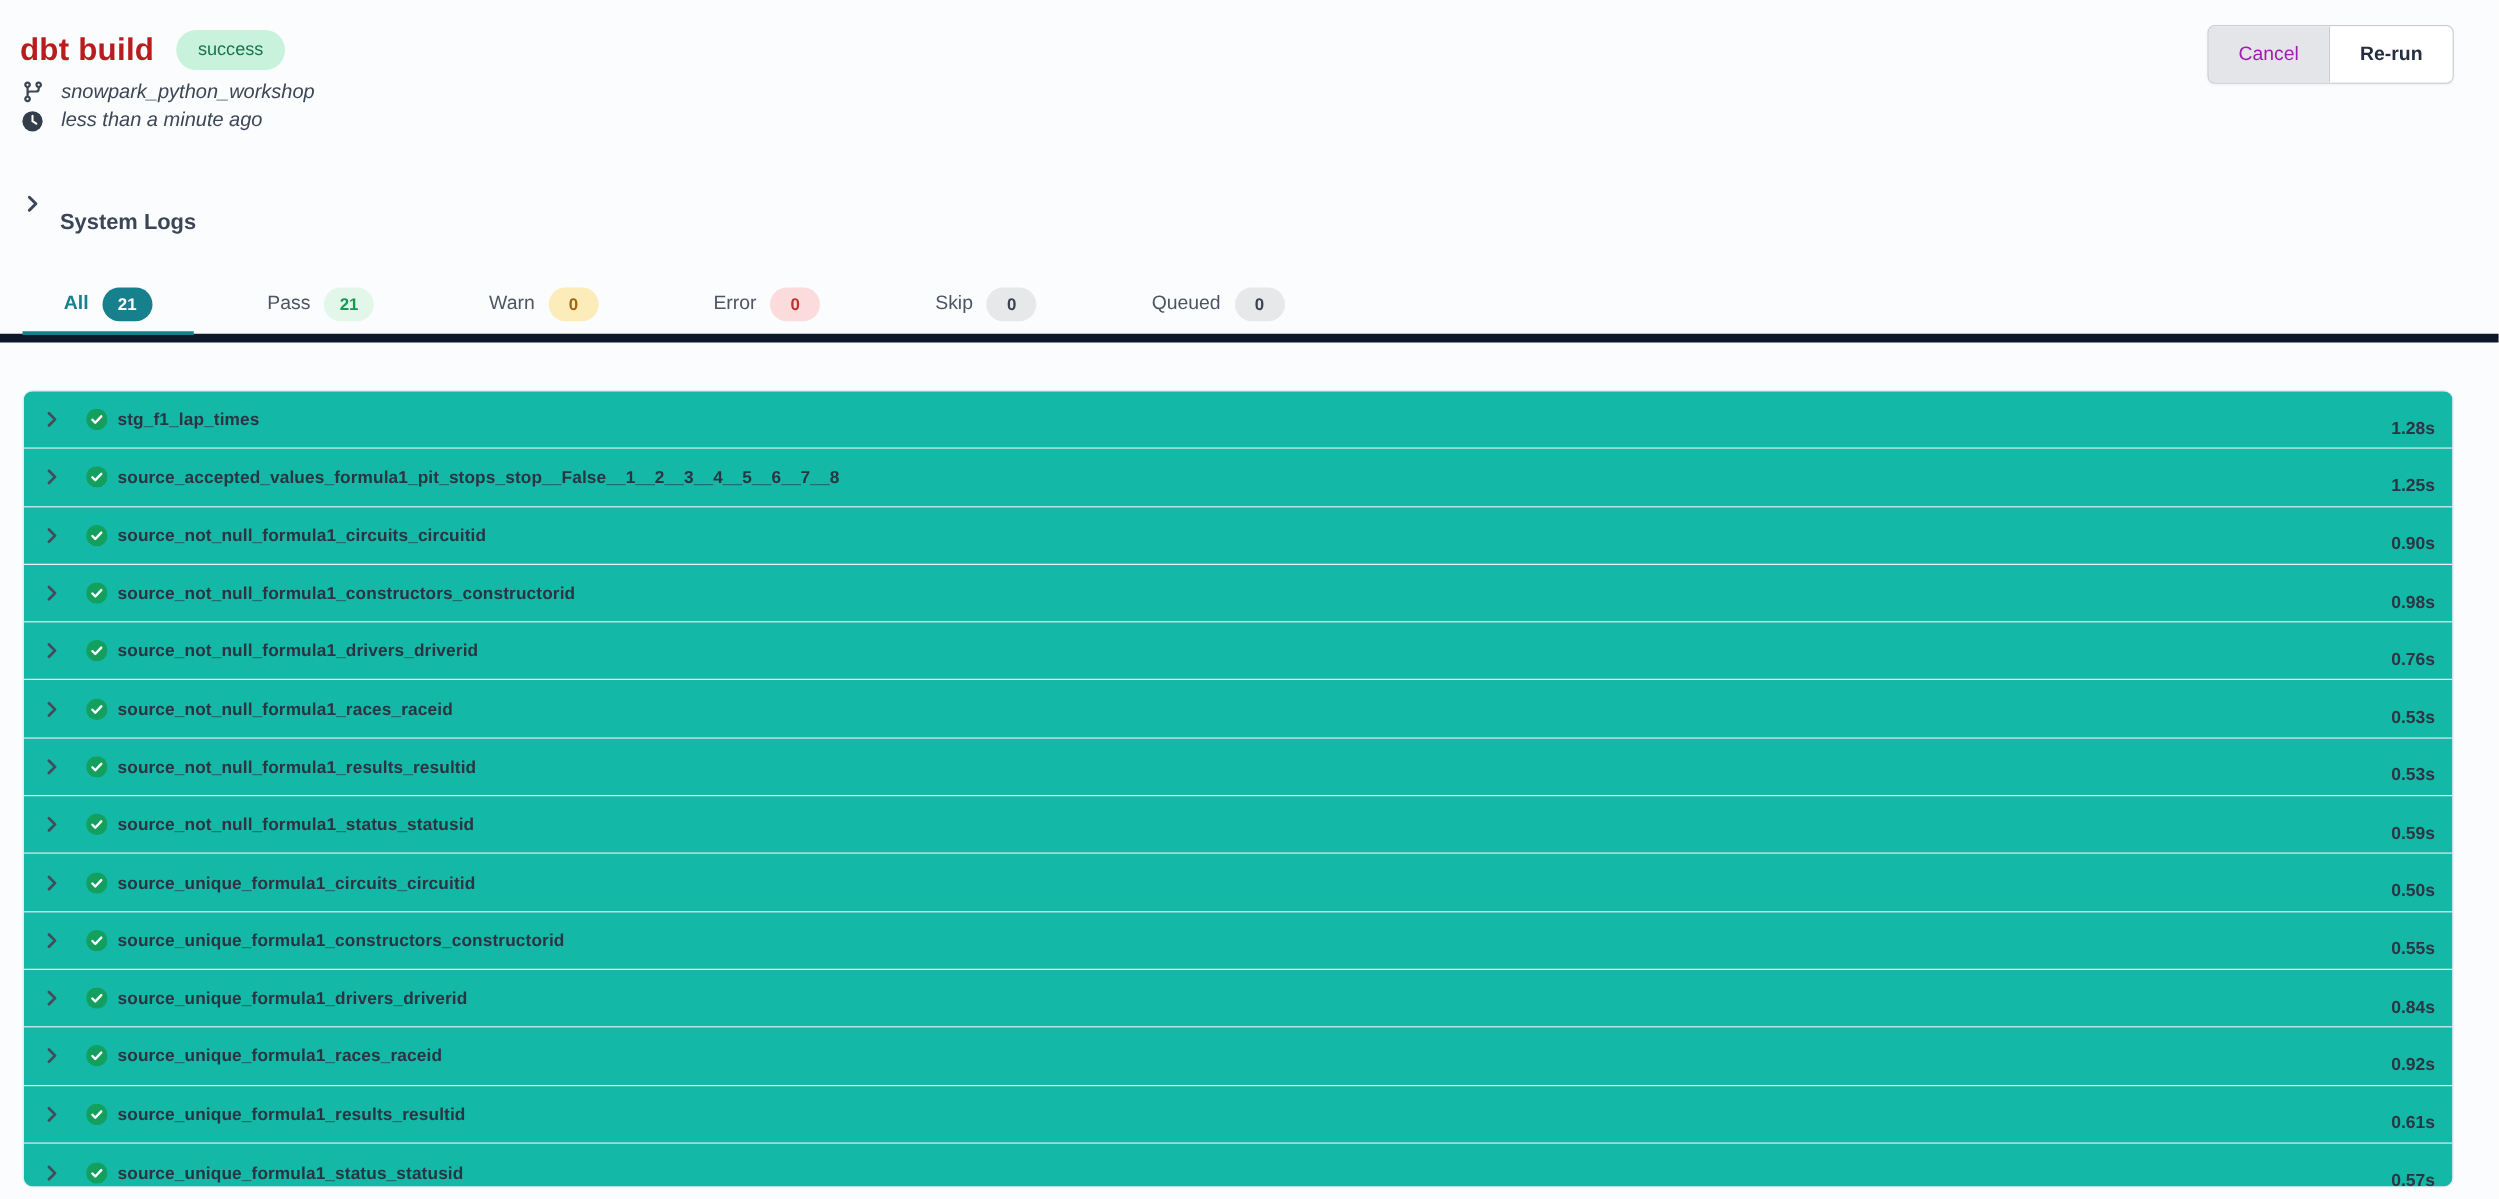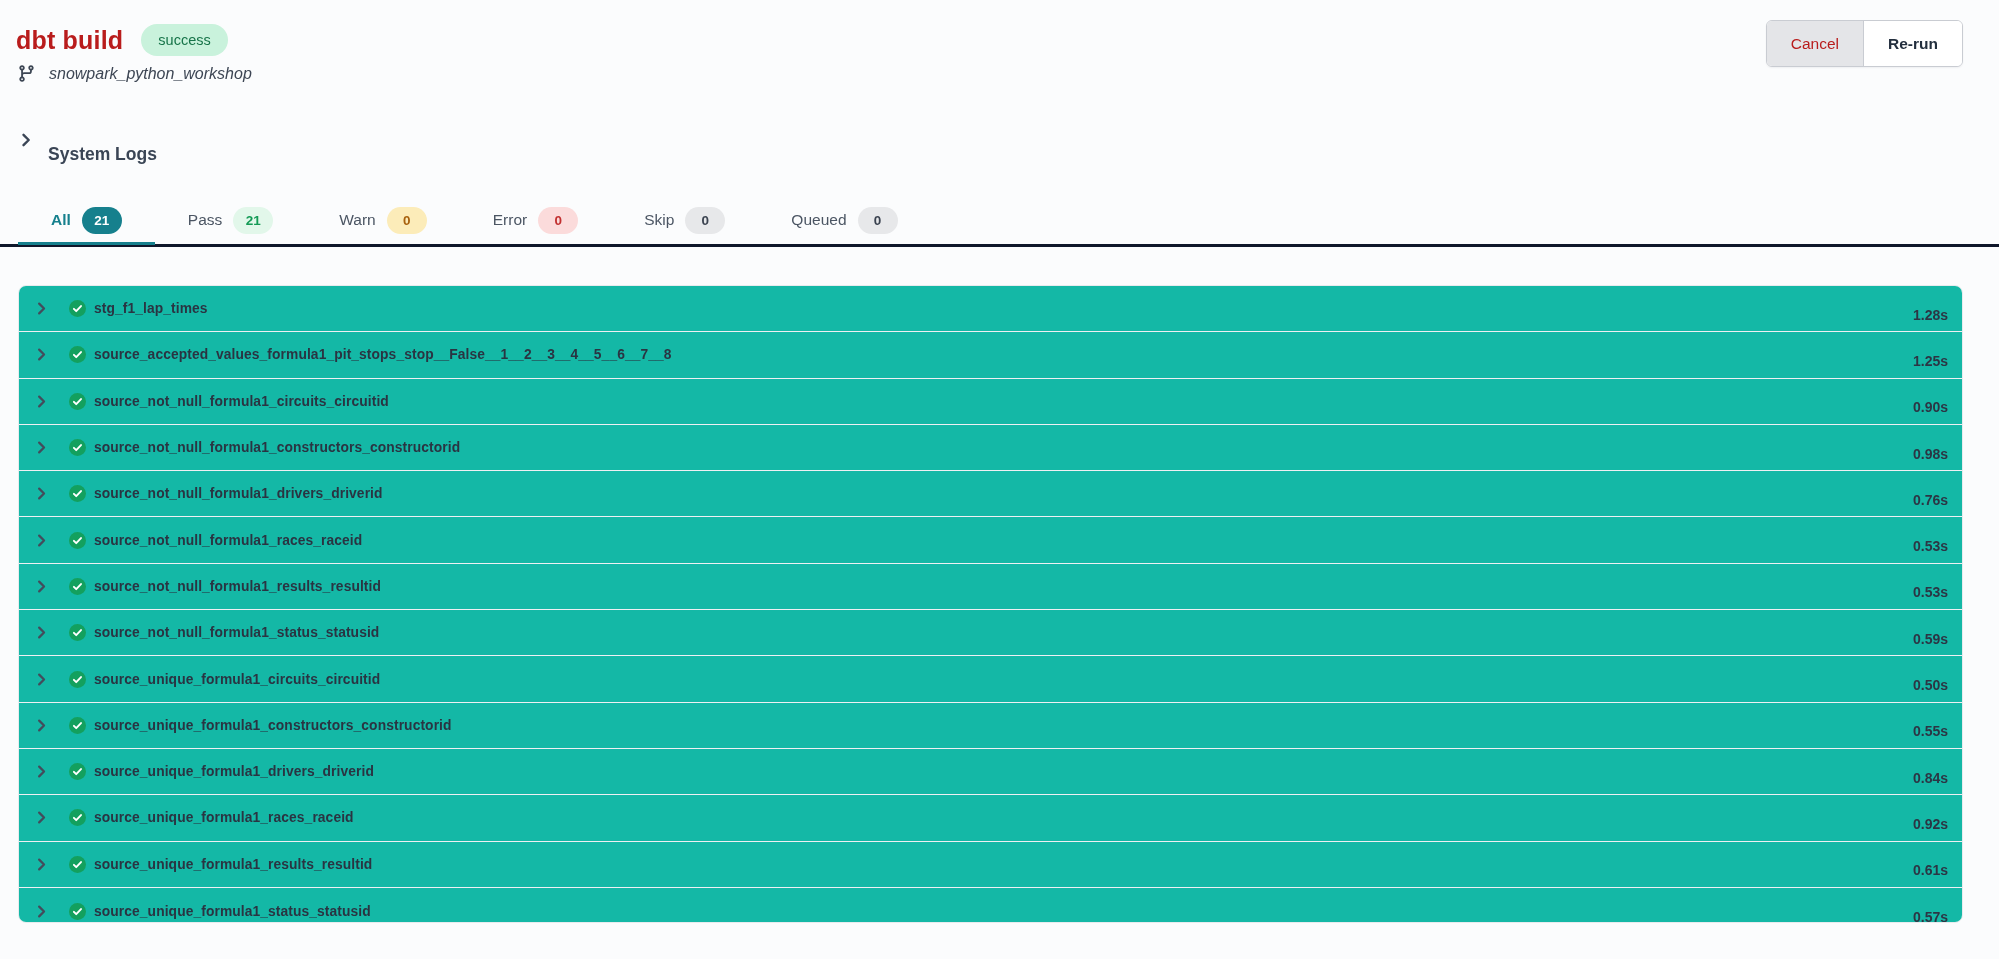--- a/index.html
+++ b/index.html
@@ -19,35 +19,35 @@
     background: #c9f2dc; color: #177449; font-size: 14.5px; font-weight: 500;
     padding: 9px 17px; border-radius: 999px; line-height: 1;
   }
   .btn-group {
     position: absolute; top: 20px; right: 36px;
     display: flex; border: 1px solid #c9ccd2; border-radius: 6px; overflow: hidden;
     background: #fff; box-shadow: 0 1px 2px rgba(30,42,59,.06);
   }
   .btn { height: 45px; padding: 0 24px; font-size: 15.5px; display: flex; align-items: center;
          border: none; cursor: pointer; font-family: inherit; }
-  .btn.cancel { background: #e4e5e8; color: #b91c1c; cursor: default; }
+  .btn.cancel { background: #e4e5e8; color: #a21caf; cursor: default; }
   .btn.rerun  { background: #ffffff; color: #232f3e; font-weight: 600; border-left: 1px solid #c9ccd2; }
 
   .meta-line { display: flex; align-items: center; gap: 13px; height: 23px; color: #3d4654;
                font-size: 16px; margin-left: 1px; font-style: italic; }
   .meta-line .icn { width: 19px; height: 19px; flex: 0 0 auto; display: flex; align-items: center; }
 
   
   .syslogs { display: flex; align-items: center; gap: 14px; margin: 29px 0 0 18px;
              cursor: pointer; width: max-content; }
   .syslogs-label { font-size: 17.5px; font-weight: 700; color: #3a4555; margin-top: 30px; }
   .chev { color: #3a4555; display: flex; }
 
   
-  .tabs-bar { margin-top: 33px; border-bottom: 3px solid #0f172a; display: flex; padding-left: 18px; }
+  .tabs-bar { margin-top: 33px; border-bottom: 7px solid #0f172a; display: flex; padding-left: 18px; gap: 26px; }
   .tab { display: flex; align-items: center; gap: 11px; padding: 0 33px; height: 47px;
          border-bottom: 3px solid transparent; margin-bottom: -1px; cursor: pointer; }
   .tab-label { font-size: 15.5px; color: #4b5563; }
   .tab.active { border-bottom-color: #16808d; }
   .tab.active .tab-label { color: #16808d; font-weight: 600; }
   .count-badge { min-width: 40px; height: 27px; padding: 0 11px; border-radius: 999px;
                  display: flex; align-items: center; justify-content: center;
                  font-size: 13.5px; font-weight: 600; }
   .badge-teal   { background: #16808d; color: #ffffff; }
   .badge-green  { background: #e2f7ea; color: #149a55; }
@@ -87,20 +87,29 @@
 
     <div class="meta-line">
       <span class="icn">
         <svg width="19" height="19" viewBox="0 0 16 16" fill="#3d4654">
             <path d="M9.5 3.25a2.25 2.25 0 1 1 3 2.122V6A2.5 2.5 0 0 1 10 8.5H6a1 1 0 0 0-1 1v1.128a2.251 2.251 0 1 1-1.5 0V5.372a2.25 2.25 0 1 1 1.5 0v1.836A2.493 2.493 0 0 1 6 7h4a1 1 0 0 0 1-1v-.628A2.25 2.25 0 0 1 9.5 3.25Zm-6 0a.75.75 0 1 0 1.5 0 .75.75 0 0 0-1.5 0Zm8.25-.75a.75.75 0 1 0 0 1.5.75.75 0 0 0 0-1.5ZM4.25 12a.75.75 0 1 0 0 1.5.75.75 0 0 0 0-1.5Z"></path>
           </svg>
       </span>
       <span>snowpark_python_workshop</span>
     </div>
 
+    <div class="meta-line">
+      <span class="icn">
+        <svg width="18" height="18" viewBox="0 0 16 16">
+            <circle cx="8" cy="8" r="7.2" fill="#333d4b"></circle>
+            <path d="M8 4.2V8l2.7 1.7" stroke="#fff" stroke-width="1.5" fill="none" stroke-linecap="round"></path>
+          </svg>
+      </span>
+      <span>less than a minute ago</span>
+    </div>
   </div>
 
   <div class="syslogs">
     <span class="chev">
       <svg width="16" height="16" viewBox="0 0 16 16" fill="none" stroke="#3a4555" stroke-width="2.4" stroke-linecap="round" stroke-linejoin="round">
           <path d="M5.5 2.8 10.7 8l-5.2 5.2"></path>
         </svg>
     </span>
     <span class="syslogs-label">System Logs</span>
   </div>

